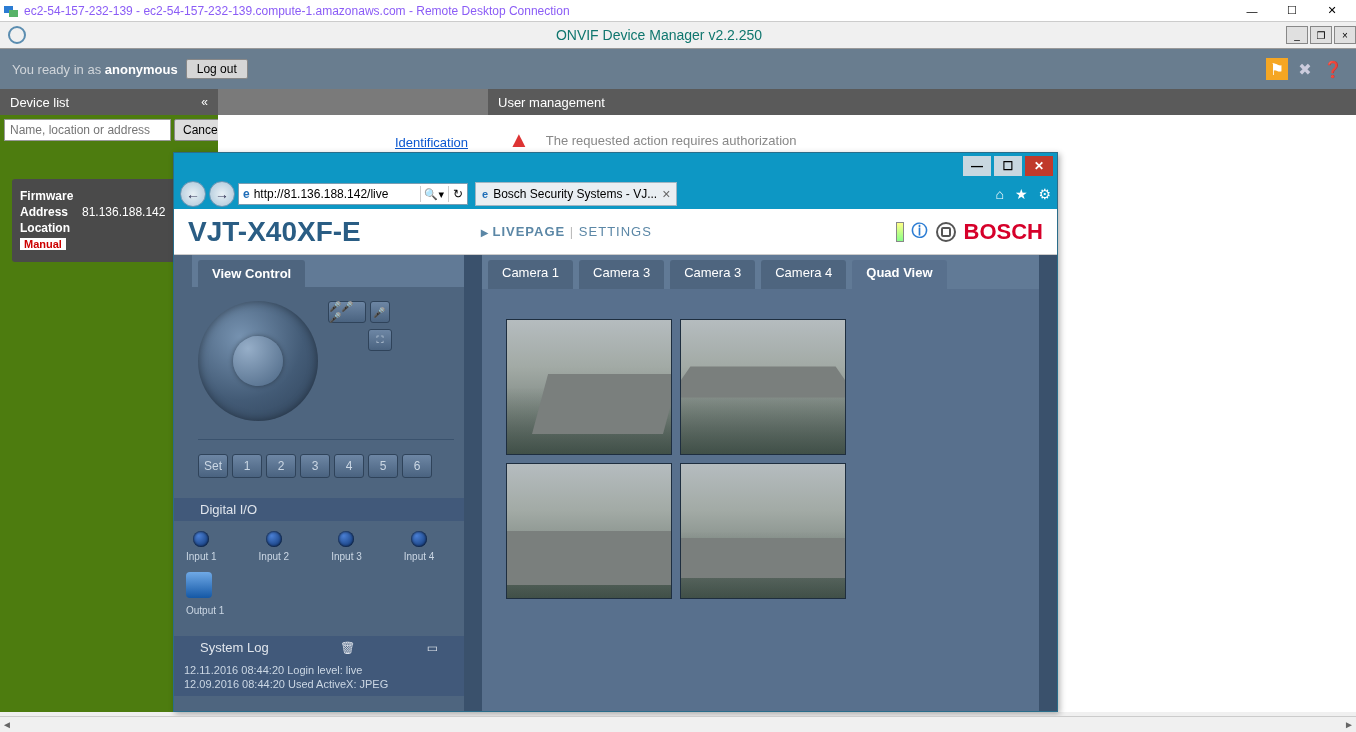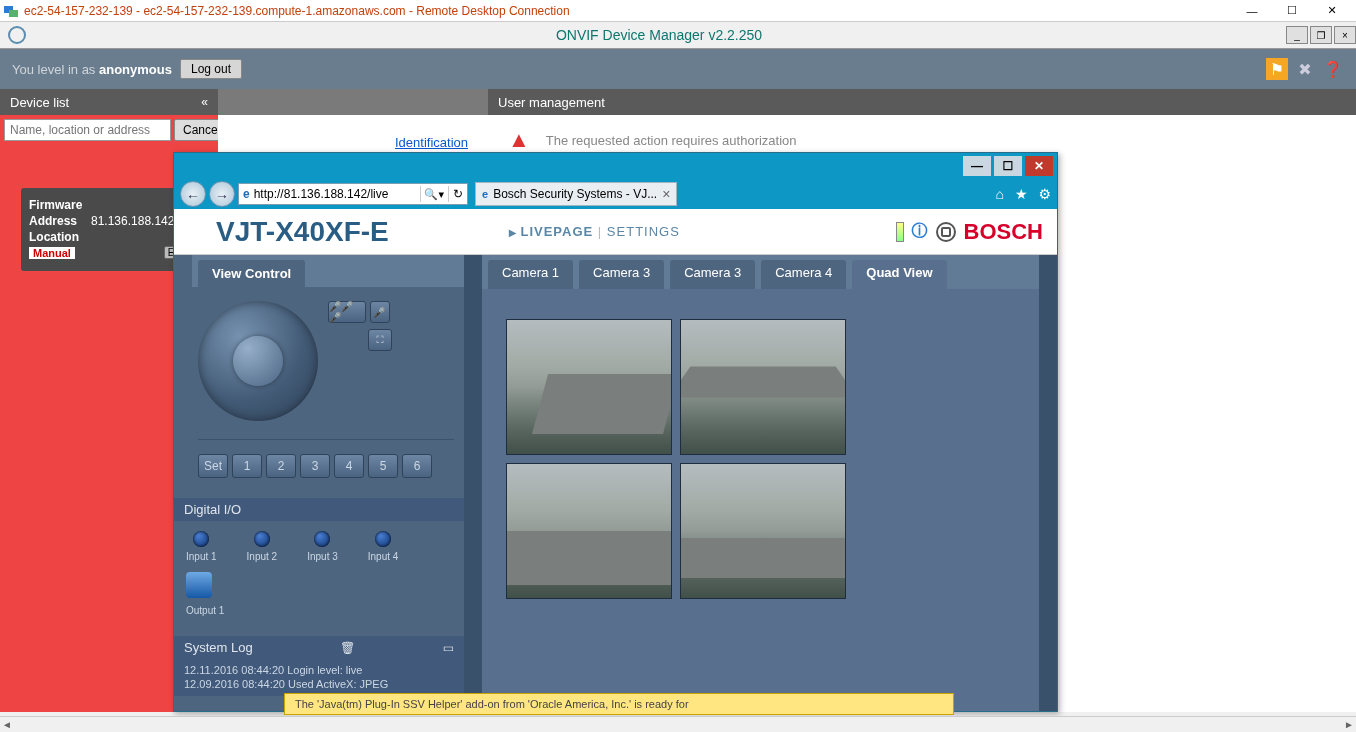--- a/index.html
+++ b/index.html
@@ -1,21 +1,21 @@
 <!DOCTYPE html>
 <html><head>
 <meta charset="utf-8">
 <style>
 * { box-sizing: border-box; margin: 0; padding: 0; font-family: 'Segoe UI', Tahoma, sans-serif; }
 body { background: #f0f0f0; overflow: hidden; width: 1356px; height: 732px; position: relative; }
 
 
 .rdp-titlebar { height: 22px; background: #fff; display: flex; align-items: center; padding: 0 4px; border-bottom: 1px solid #ccc; }
 .rdp-titlebar .icon { width: 14px; height: 14px; margin-right: 6px; display: inline-flex; }
-.rdp-titlebar .title { font-size: 12px; color: #c2410c; flex: 1; }
+.rdp-titlebar .title { font-size: 12px; color: #8b5cf6; flex: 1; }
 .rdp-titlebar .win-btn { width: 40px; height: 22px; display: flex; align-items: center; justify-content: center; cursor: pointer; font-size: 11px; }
 
 
 .onvif-win { position: absolute; left: 0; top: 22px; width: 1356px; height: 690px; background: #fff; }
 .onvif-titlebar { height: 27px; background: #f0f0f0; display: flex; align-items: center; border-bottom: 1px solid #999; }
 .onvif-titlebar .o-icon { width: 18px; height: 18px; margin: 0 8px; border: 2px solid #5b8db0; border-radius: 50%; }
 .onvif-titlebar .o-title { flex: 1; text-align: center; font-size: 14px; color: #0f766e; }
 .onvif-titlebar .o-btns { display: flex; }
 .onvif-titlebar .o-btn { width: 22px; height: 18px; border: 1px solid #888; margin-left: 2px; font-size: 10px; display: flex; align-items: center; justify-content: center; background: #e0e0e0; cursor: pointer; }
 
@@ -23,25 +23,25 @@
 .onvif-toolbar .login-text { color: #d0d5da; font-size: 13px; }
 .onvif-toolbar .login-text b { color: #fff; }
 .onvif-toolbar .logout-btn { margin-left: 8px; background: #d6d6d6; border: 1px solid #888; padding: 2px 10px; font-size: 12px; cursor: pointer; border-radius: 2px; }
 .onvif-toolbar .spacer { flex: 1; }
 .onvif-toolbar .tool-icon { width: 22px; height: 22px; margin-left: 6px; cursor: pointer; display:flex; align-items:center; justify-content:center; font-size:16px; }
 
 .onvif-body { display: flex; height: calc(100% - 67px); background: #fff; }
 .panel-header { height: 26px; background: #5a5a5a; color: #fff; font-size: 13px; display: flex; align-items: center; padding: 0 10px; }
 .panel-header .chev { margin-left: auto; font-size: 12px; cursor:pointer; }
 
-.left-panel { width: 218px; background: #ef4444; }
+.left-panel { width: 218px; background: #4d7c0f; }
 .search-row { display: flex; padding: 4px; gap: 3px; }
 .search-row input { flex: 1; border: 1px solid #999; padding: 3px 5px; font-size: 12px; }
 .search-row button { border: 1px solid #888; background: #ddd; padding: 2px 8px; font-size: 12px; cursor: pointer; border-radius: 2px; }
-.device-card { margin: 21px; background: #4a4a4a; color: #fff; padding: 10px 8px; border-radius: 3px; font-size: 12px; }
+.device-card { margin: 12px; background: #4a4a4a; color: #fff; padding: 10px 8px; border-radius: 3px; font-size: 12px; }
 .device-card .row { display: flex; margin-bottom: 2px; }
 .device-card .k { font-weight: bold; width: 62px; }
 .device-card .manual-badge { background: #fff; color: #c00; border-radius: 0; padding: 0 4px; font-size: 11px; display: inline-block; font-weight:bold; }
 .device-card .edit-btn { background: #bbb; color:#000; border:1px solid #666; font-size:10px; padding:0 3px; cursor:pointer; border-radius:2px; }
 
 .mid-panel { width: 270px; background: #fff; }
 .mid-links { padding: 20px; font-size: 13px; }
 .mid-links a { display: block; color: #0b57d0; text-decoration: underline; text-align: right; margin-bottom: 2px; cursor:pointer; }
 
 .right-panel { flex: 1; background: #fff; }
@@ -63,21 +63,21 @@
 .addr-bar .ie-icon { color:#1e6db8; margin-right:4px; font-weight:bold; }
 .addr-bar .sep { border-left:1px solid #ccc; height:16px; margin:0 4px; }
 .addr-bar .mag { font-size:11px; }
 .tab { height: 24px; background: #e9eef2; border: 1px solid #a0b5c2; display: flex; align-items: center; padding: 0 6px; font-size: 12px; gap:5px; margin-left:4px; }
 .tab .ie-ico { color:#1e6db8; font-weight:bold; font-size:11px; }
 .tab .x { font-size:14px; color:#666; cursor:pointer; }
 .ie-nav .spacer { flex:1; }
 .ie-nav .r-icon { font-size:14px; color:#fff; margin-left:8px; cursor:pointer; }
 
 .page { background: #fff; height: 46px; display: flex; align-items: center; padding: 0 14px; border-bottom: 1px solid #ccc; }
-.page .model { font-size: 28px; font-weight: bold; color: #2a5d84; margin-left: 28px; }
+.page .model { font-size: 28px; font-weight: bold; color: #2a5d84; }
 .page .links { margin-left: 120px; font-size: 13px; color: #5b87a6; letter-spacing: 1px; }
 .page .links b { font-weight: bold; }
 .page .links .tri { color:#5b87a6; font-size:10px; margin-right:3px; }
 .page .status { margin-left: auto; display: flex; align-items: center; gap: 8px; }
 .page .bosch { font-size: 22px; font-weight: bold; color: #d6002a; }
 .page .bosch-icon { width:20px; height:20px; border:2px solid #555; border-radius:50%; position:relative; }
 .page .bosch-icon::after{content:""; position:absolute; left:3px; top:3px; right:3px; bottom:3px; border:2px solid #555; border-radius:2px;}
 
 .content { display: flex; height: calc(100% - 102px); background: #566c8a; }
 .sidebar { width: 290px; background: #4e657f; display:flex; flex-direction:column; }
@@ -89,23 +89,23 @@
 .ptz-wheel { width: 120px; height: 120px; border-radius: 50%; background: radial-gradient(circle at 35% 30%, #7692b0 0%, #435b76 55%, #2e4158 100%); position: relative; box-shadow: inset 0 0 10px rgba(0,0,0,.4); }
 .ptz-wheel::after { content: ""; position: absolute; left: 35px; top: 35px; width: 50px; height: 50px; border-radius: 50%; background: radial-gradient(circle at 30% 25%, #96aec8, #4b6684); box-shadow: 0 0 5px rgba(0,0,0,.4); }
 .ptz-btns { display:flex; flex-direction:column; gap:6px; }
 .ptz-btns .row { display:flex; gap:4px; }
 .pbtn { height:22px; background: linear-gradient(#6d86a4,#4a6380); border:1px solid #2f435a; border-radius:3px; color:#cbd7e4; font-size:10px; display:flex; align-items:center; justify-content:center; cursor:pointer; }
 .pbtn.w1 { width:38px; } .pbtn.w2 { width:20px; } .pbtn.w3 { width:24px; }
 
 .preset-row { display:flex; gap:4px; margin:18px 0 0 14px; border-top:1px solid #3a526d; padding-top:14px;}
 .preset-row .pbtn { width:30px; height:24px; font-size:12px; }
 
-.section-hdr { background:#41597a; color:#e0e5ec; font-size:13px; padding:4px 10px; margin-top:10px; display:flex; align-items:center;}
+.section-hdr { background:#41597a; color:#e0e5ec; font-size:13px; padding:4px 26px; margin-top:10px; display:flex; align-items:center;}
 .section-hdr .ic { margin-left:auto; font-size:12px; cursor:pointer; padding-left:6px;}
-.dio-body { display:flex; gap:30px; padding:10px 12px; }
+.dio-body { display:flex; gap:42px; padding:10px 12px; }
 .dio-col { text-align:center; font-size:10px; color:#cbd7e4; }
 .dio-col .led { width:16px; height:16px; border-radius:50%; background: radial-gradient(circle at 35% 30%, #4a7fd4, #0a2f6a); margin:0 auto 4px; box-shadow: inset 0 0 3px #000; }
 .dio-out { padding:0 12px 8px; }
 .dio-out .led-out { width:26px; height:26px; border-radius:4px; background:linear-gradient(#6fa9e6,#1458a6); margin-bottom:2px; }
 .dio-out .lbl { font-size:10px; color:#cbd7e4;}
 
 .syslog { font-size:11px; color:#cbd7e4; padding:4px 10px; line-height:1.3; background:#41597a; }
 
 .scroll-stub { width:18px; background:#3a516c; }
 
@@ -149,21 +149,21 @@
     <div class="o-icon"></div>
     <div class="o-title">ONVIF Device Manager v2.2.250</div>
     <div class="o-btns">
       <div class="o-btn">_</div>
       <div class="o-btn">❐</div>
       <div class="o-btn">×</div>
     </div>
   </div>
   <div class="onvif-toolbar">
     <span class="login-text">
-      <span>You level in as </span><b>anonymous</b>
+      <span>You ready in as </span><b>anonymous</b>
     </span>
     <button class="logout-btn">Log out</button>
     <div class="spacer"></div>
     <div class="tool-icon" style="background:#f5a623;color:#fff;">⚑</div>
     <div class="tool-icon" style="color:#ccd;">✖</div>
     <div class="tool-icon" style="color:#3b8bd4;">❓</div>
   </div>
   <div class="onvif-body">
     <div class="left-panel">
       <div class="panel-header">
@@ -320,21 +320,18 @@
         <div class="cam cam3">
             <div class="road"></div>
           </div>
         <div class="cam cam4">
             <div class="road"></div>
           </div>
       </div>
     </div>
     <div class="scroll-stub"></div>
   </div>
-  <div class="bottom-bar">
-    <span>The 'Java(tm) Plug-In SSV Helper' add-on from 'Oracle America, Inc.' is ready for</span>
-  </div>
 </div>
 
 <div class="hscroll">
   <span class="arr">◄</span>
   <span class="arr">►</span>
 </div>
 
 </body></html>

